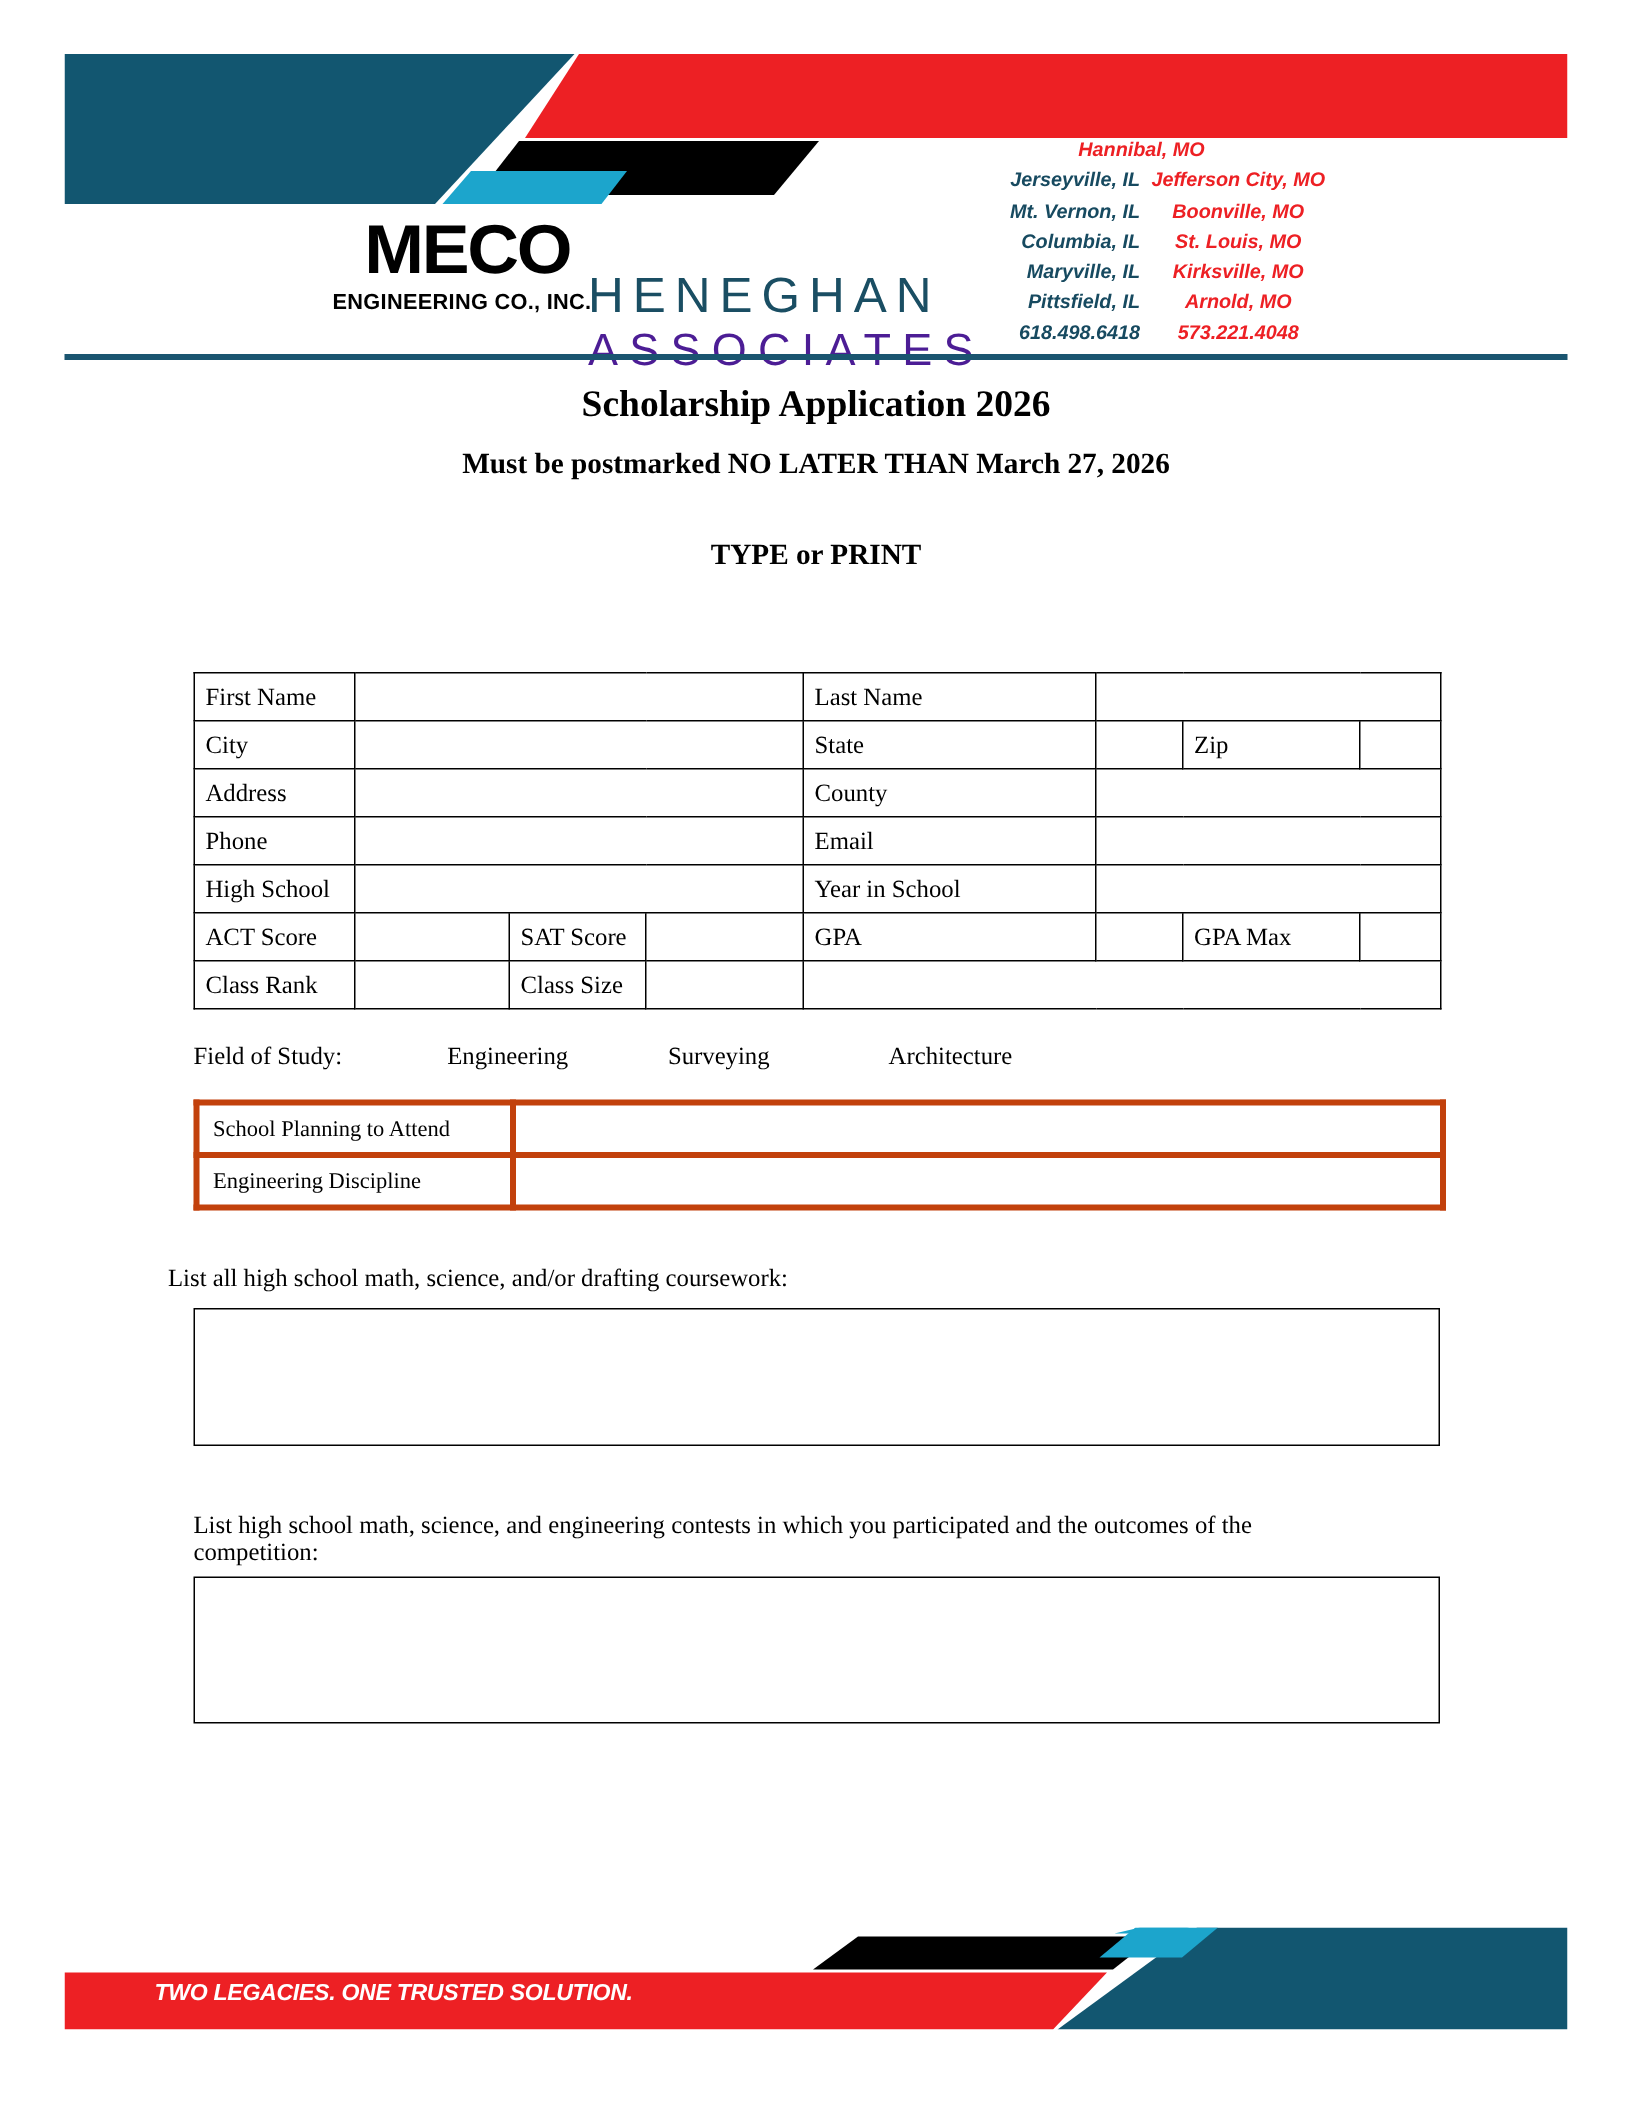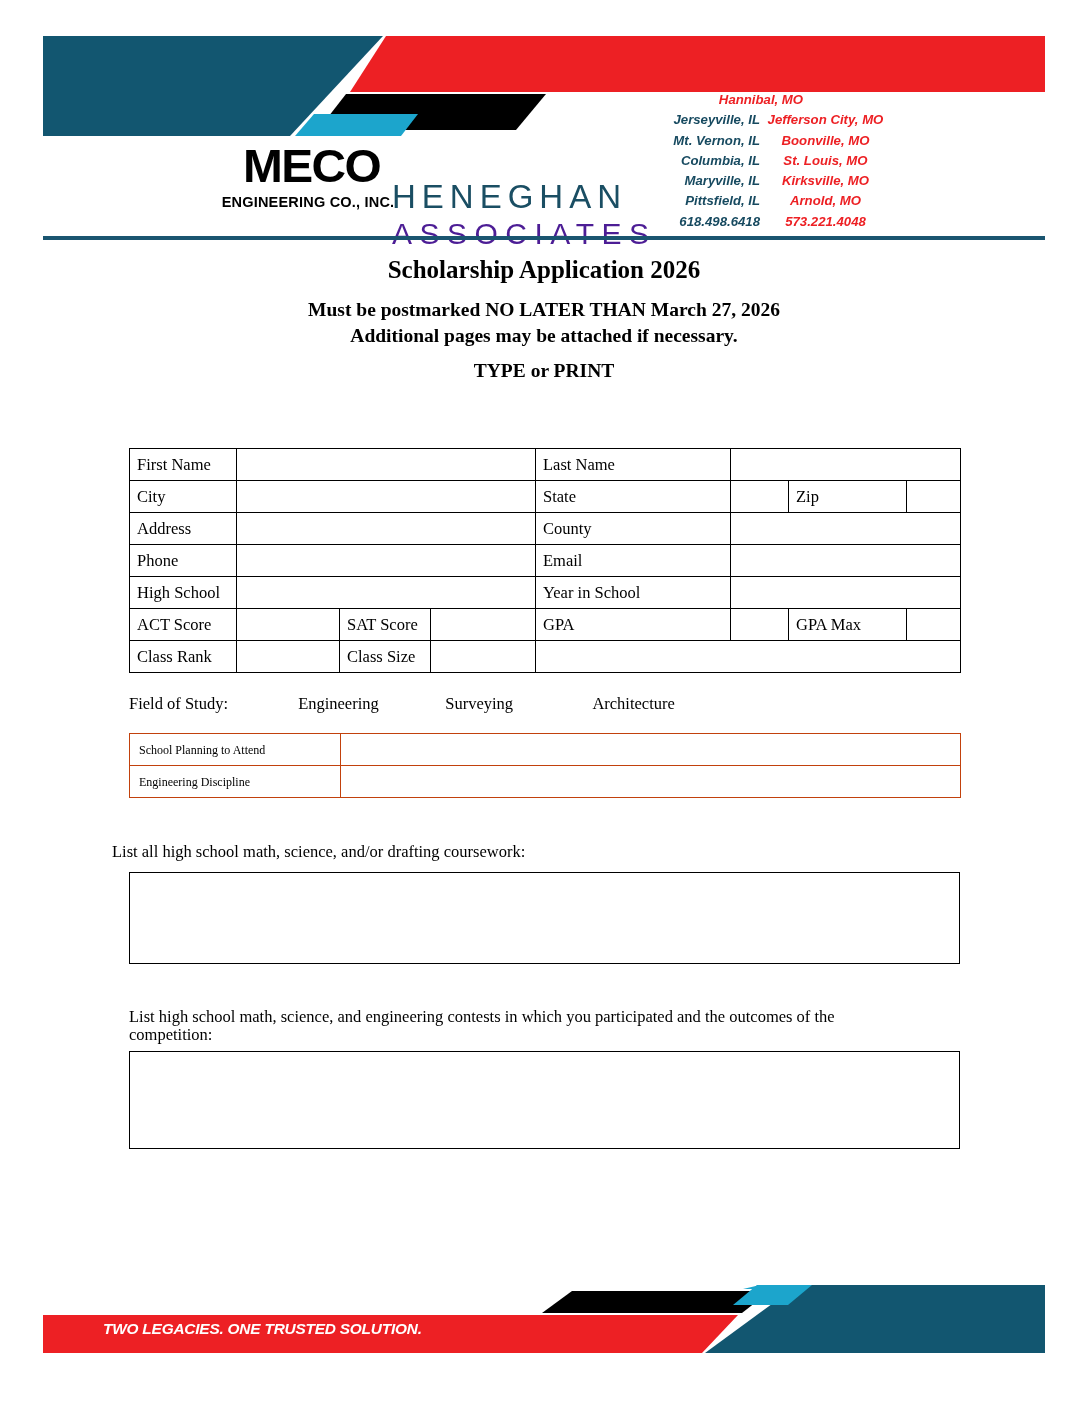--- a/index.html
+++ b/index.html
@@ -221,23 +221,23 @@
   
   .school-table {
     position: absolute;
     left: 129px;
     top: 733px;
     width: 831px;
     border-collapse: collapse;
     table-layout: fixed;
   }
   .school-table td {
-    border: 1px solid #c2410c;
+    border: 4px solid #c2410c;
     height: 31px;
-    font-size: 12px;
+    font-size: 15px;
     padding: 0 0 0 9px;
     vertical-align: middle;
     line-height: 20px;
   }
   .school-table td.blank { padding: 0; }
 
   
   .prompt1 {
     position: absolute;
     left: 112px;
@@ -346,21 +346,20 @@
     <div class="office-row phones">
       <span class="office-il">618.498.6418</span>
       <span class="office-mo">573.221.4048</span>
     </div>
   </div>
 
   <div class="header-rule"></div>
 
   <div class="doc-title">Scholarship Application 2026</div>
   <div class="doc-sub1">Must be postmarked NO LATER THAN March 27, 2026</div>
-  <div class="doc-sub2">Additional pages may be attached if necessary.</div>
   <div class="doc-sub3">TYPE or PRINT</div>
 
   <table class="info-table">
     <colgroup>
       <col style="width:107px">
       <col style="width:103px">
       <col style="width:91px">
       <col style="width:105px">
       <col style="width:70px">
       <col style="width:125px">

